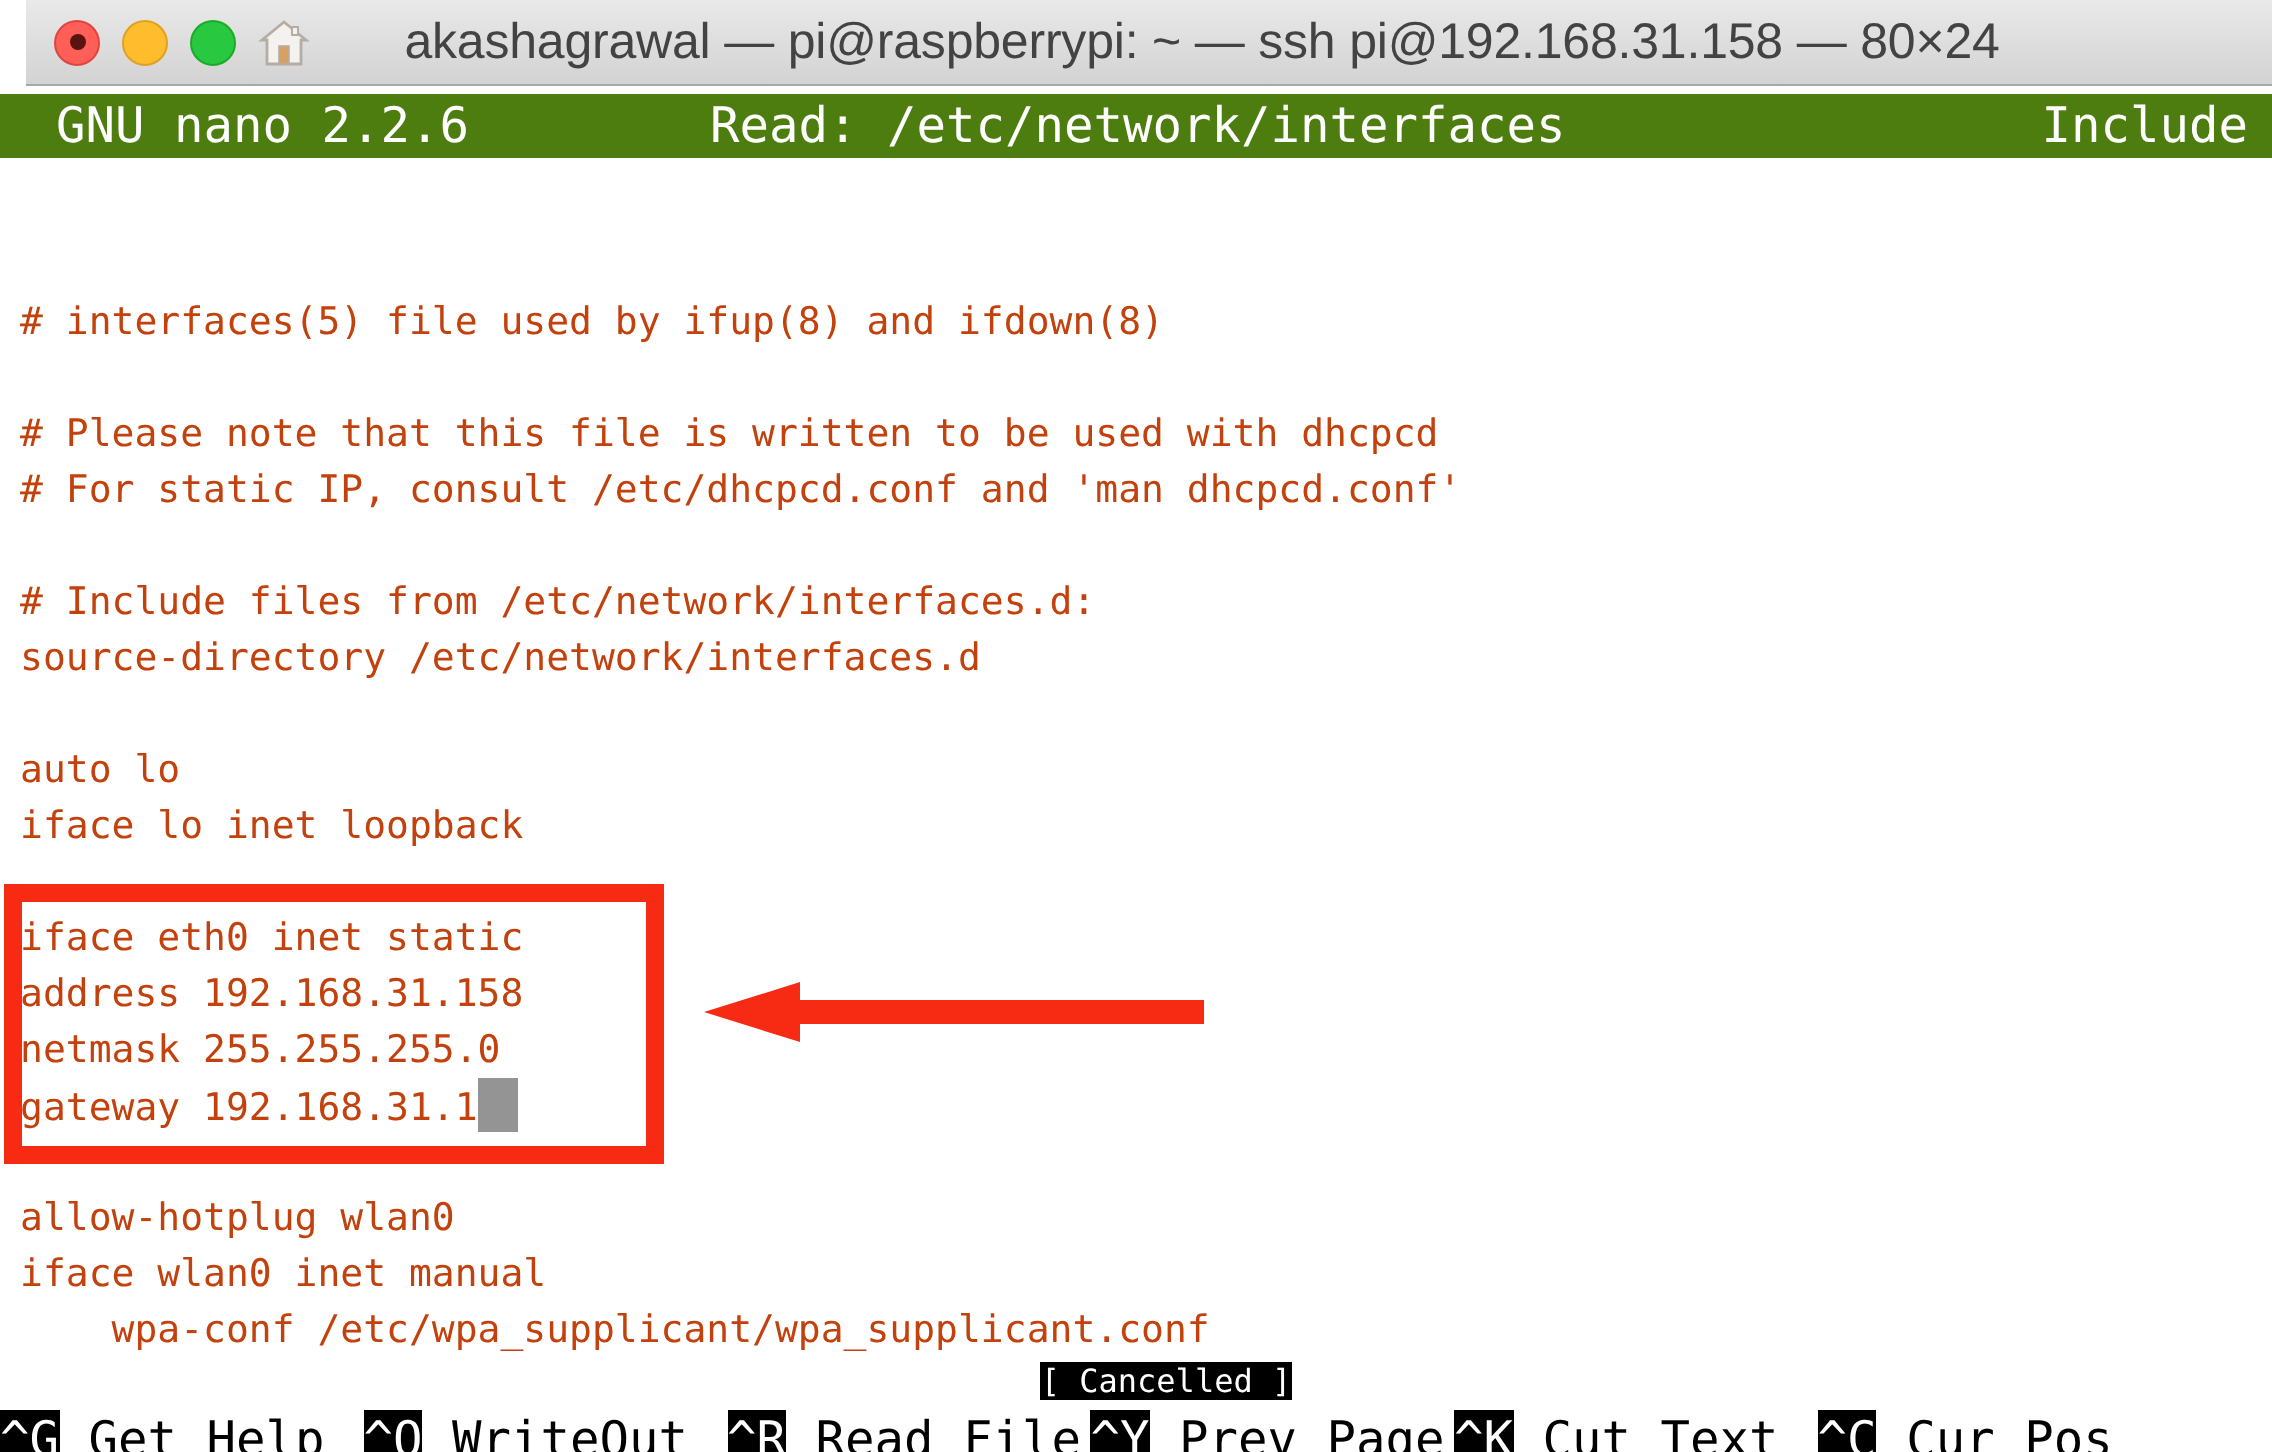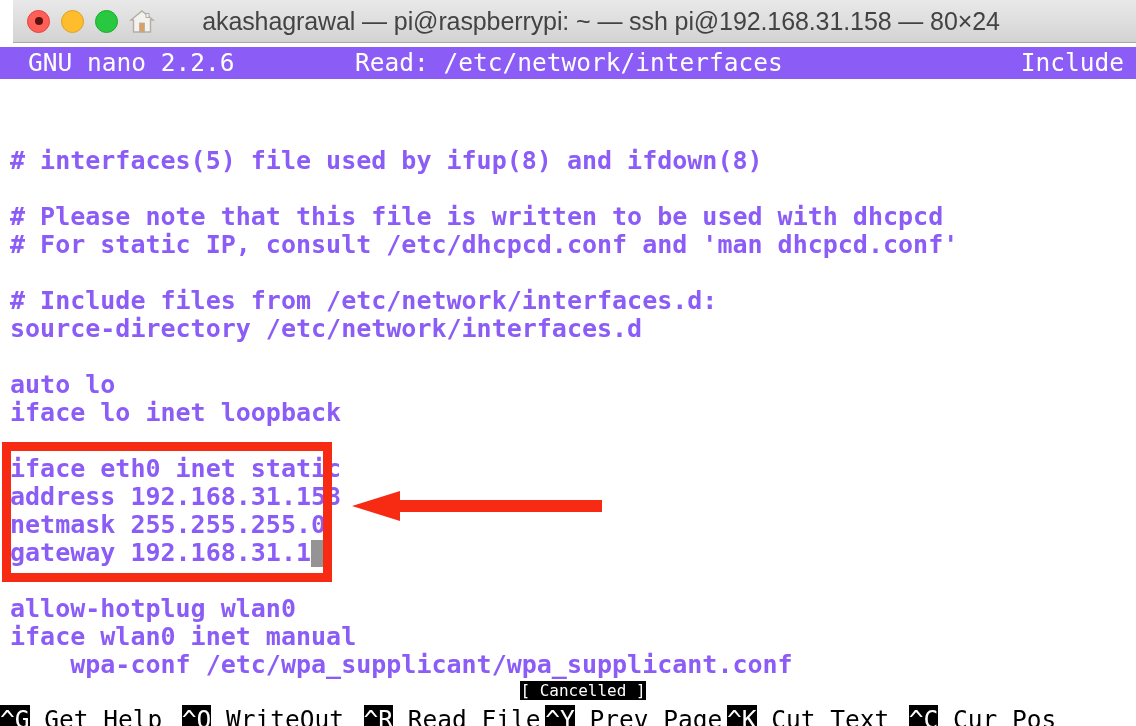--- a/index.html
+++ b/index.html
@@ -89,40 +89,39 @@
     font-size: 24.5px;
     overflow: hidden;
   }
 
   .nano-header {
     position: absolute;
     left: 0;
     top: 4px;
     width: 1136px;
     height: 32px;
-    background: #8b5cf6;
+    background: #4d7c0f;
     color: #ffffff;
     white-space: pre;
     line-height: 32px;
     font-size: 24.5px;
   }
   .nano-header .hdr-ver   { position: absolute; left: 28px;  top: 0; }
   .nano-header .hdr-file  { position: absolute; left: 355px; top: 0; }
   .nano-header .hdr-mod   { position: absolute; right: 12px; top: 0; }
 
   .content {
     position: absolute;
     left: 10px;
     top: 104px;
     width: 1126px;
     white-space: pre;
     line-height: 28px;
-    font-size: 25px;
-    color: #8b5cf6;
-    font-weight: bold;
+    font-size: 19px;
+    color: #c2410c;
   }
   .content .line { height: 28px; white-space: pre; }
 
   .cursor-block {
     display: inline-block;
     width: 20px;
     height: 27px;
     background: #949494;
     vertical-align: -6px;
   }

